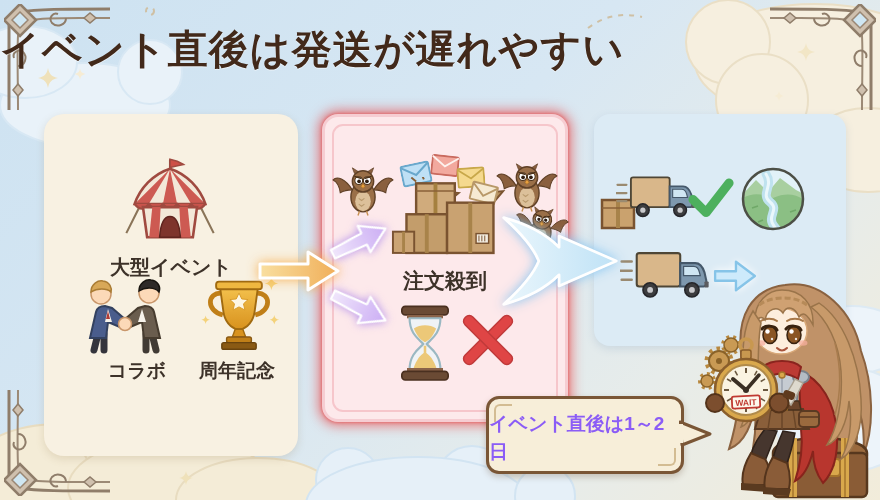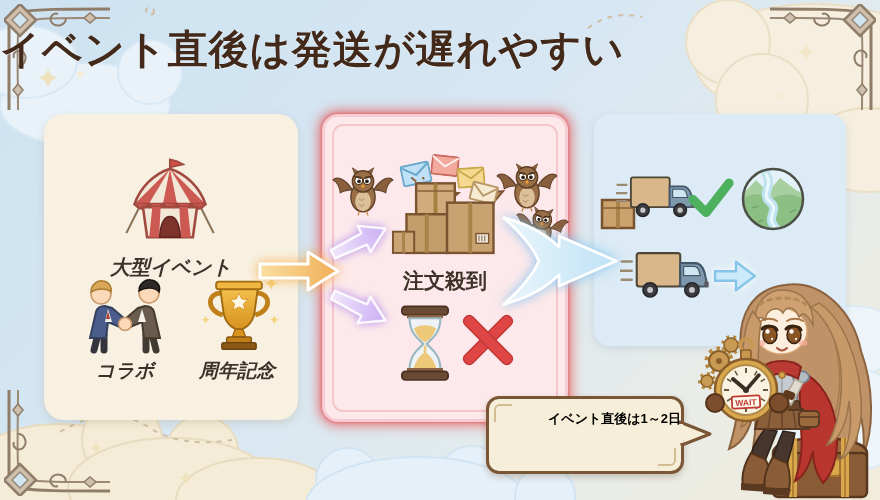--- a/index.html
+++ b/index.html
@@ -12,40 +12,40 @@
   .abs{position:absolute;}
   svg{display:block;}
   
   .title{
     position:absolute;top:22px;left:0;right:0;text-align:left;
     font-size:40px;font-weight:900;color:#42291a;letter-spacing:1px;
     text-shadow:0 1px 0 rgba(255,255,255,.5);
   }
   
   .panel{position:absolute;border-radius:20px;}
-  .panel-event{left:44px;top:114px;width:254px;height:306px;background:#f8f1e2;
-    box-shadow:0 3px 8px rgba(140,110,60,.18);font-style:italic;}
+  .panel-event{left:44px;top:114px;width:254px;height:342px;background:#f8f1e2;
+    box-shadow:0 3px 8px rgba(140,110,60,.18);}
   .panel-peak{left:322px;top:114px;width:246px;height:308px;background:#fde9eb;
     border:3px solid #f6cdd2;border-radius:16px;
     box-shadow:0 0 12px 4px rgba(233,74,74,.65),0 0 3px 1px rgba(220,70,70,.5);text-decoration:underline;}
   .inner-frame{position:absolute;inset:7px;border:2px solid #f6c6cb;border-radius:11px;pointer-events:none;}
   .panel-normal{left:594px;top:114px;width:252px;height:232px;background:#dcebf5;
     border-radius:16px;box-shadow:0 3px 8px rgba(90,130,170,.18);}
   
   .label{position:absolute;text-align:center;font-weight:800;color:#3d3229;width:100%;}
   .lbl20{font-size:20px;} .lbl19{font-size:19px;} .lbl21{font-size:21px;}
   
   .callout{position:absolute;left:486px;top:396px;width:198px;height:78px;
     background:#f7eed9;border:3px solid #7a5636;border-radius:13px;
     box-shadow:0 3px 6px rgba(90,60,30,.25);padding-top:11px;}
   .callout:before{content:"";position:absolute;left:5px;top:5px;width:16px;height:16px;
     border-left:2px solid #d3bc92;border-top:2px solid #d3bc92;border-radius:6px 0 0 0;}
   .callout:after{content:"";position:absolute;right:5px;bottom:5px;width:16px;height:16px;
     border-right:2px solid #d3bc92;border-bottom:2px solid #d3bc92;border-radius:0 0 6px 0;}
-  .callout .line{text-align:right;font-size:13px;font-weight:800;color:#000000;line-height:1.45;}
+  .callout .line{text-align:left;font-size:19px;font-weight:800;color:#8b5cf6;line-height:1.45;}
   .callout-tail{position:absolute;left:679px;top:419px;}
   
   .arrow-yellow{left:256px;top:248px;filter:drop-shadow(0 0 6px rgba(246,170,70,.9));}
   .arrow-purple-up{left:328px;top:221px;transform:rotate(-26deg);filter:drop-shadow(0 0 5px rgba(160,120,235,.8));}
   .arrow-purple-down{left:328px;top:288px;transform:rotate(26deg);filter:drop-shadow(0 0 5px rgba(160,120,235,.8));}
   .arrow-converge{left:500px;top:210px;filter:drop-shadow(0 0 6px rgba(130,195,240,.95));}
   .arrow-blue-small{left:712px;top:258px;filter:drop-shadow(0 0 4px rgba(255,255,255,.9));}
   
   .character{left:695px;top:283px;}
 </style>
@@ -189,21 +189,21 @@
       <path d="M88,60 L82,34 C81,30 77,28 73,28 L66,30 L52,42 L56,50 L70,44 L72,60 Z" fill="#6a5d4e" stroke="#473c2f" stroke-width="2"></path>
       <path d="M70,31 L66,44 L74,44 Z" fill="#f6f2ea"></path>
       <path d="M36,31 L40,44 L33,44 Z" fill="#f6f2ea"></path>
         <path d="M36,33 l2,8 l-4,0 Z" fill="#b03a34"></path>
       <circle cx="29" cy="16" r="10" fill="#fcd9b8" stroke="#c9966a" stroke-width="1.5"></circle>
       <path d="M19,14 C19,6 26,2 31,3 C38,4 40,10 39,14 C35,10 25,10 19,14 Z" fill="#d8a858" stroke="#aa7c34" stroke-width="1.5"></path>
       <circle cx="77" cy="15" r="10" fill="#fcd9b8" stroke="#c9966a" stroke-width="1.5"></circle>
       <path d="M67,13 C67,5 74,1 79,2 C86,3 89,9 87,14 C83,9 73,9 67,13 Z" fill="#2e2a28" stroke="#17140f" stroke-width="1.5"></path>
       <circle cx="53" cy="46" r="6.5" fill="#fcd9b8" stroke="#c9966a" stroke-width="1.5"></circle>
     </svg>
-    <div class="label lbl19" style="left:28px;top:244px;width:106px;">コラボ</div>
+    <div class="label lbl19" style="left:40px;top:244px;width:106px;">コラボ</div>
 
     <svg class="abs" style="left:152px;top:160px" width="86" height="82" viewBox="0 0 90 86">
       <defs>
           <linearGradient id="gold" x1="0" y1="0" x2="0" y2="1">
             <stop offset="0" stop-color="#f4c24e"></stop>
             <stop offset="1" stop-color="#d8921e"></stop>
           </linearGradient>
         </defs>
       <path d="M26,20 C12,20 10,38 28,43" fill="none" stroke="#c07f18" stroke-width="5"></path>
       <path d="M64,20 C78,20 80,38 62,43" fill="none" stroke="#c07f18" stroke-width="5"></path>

